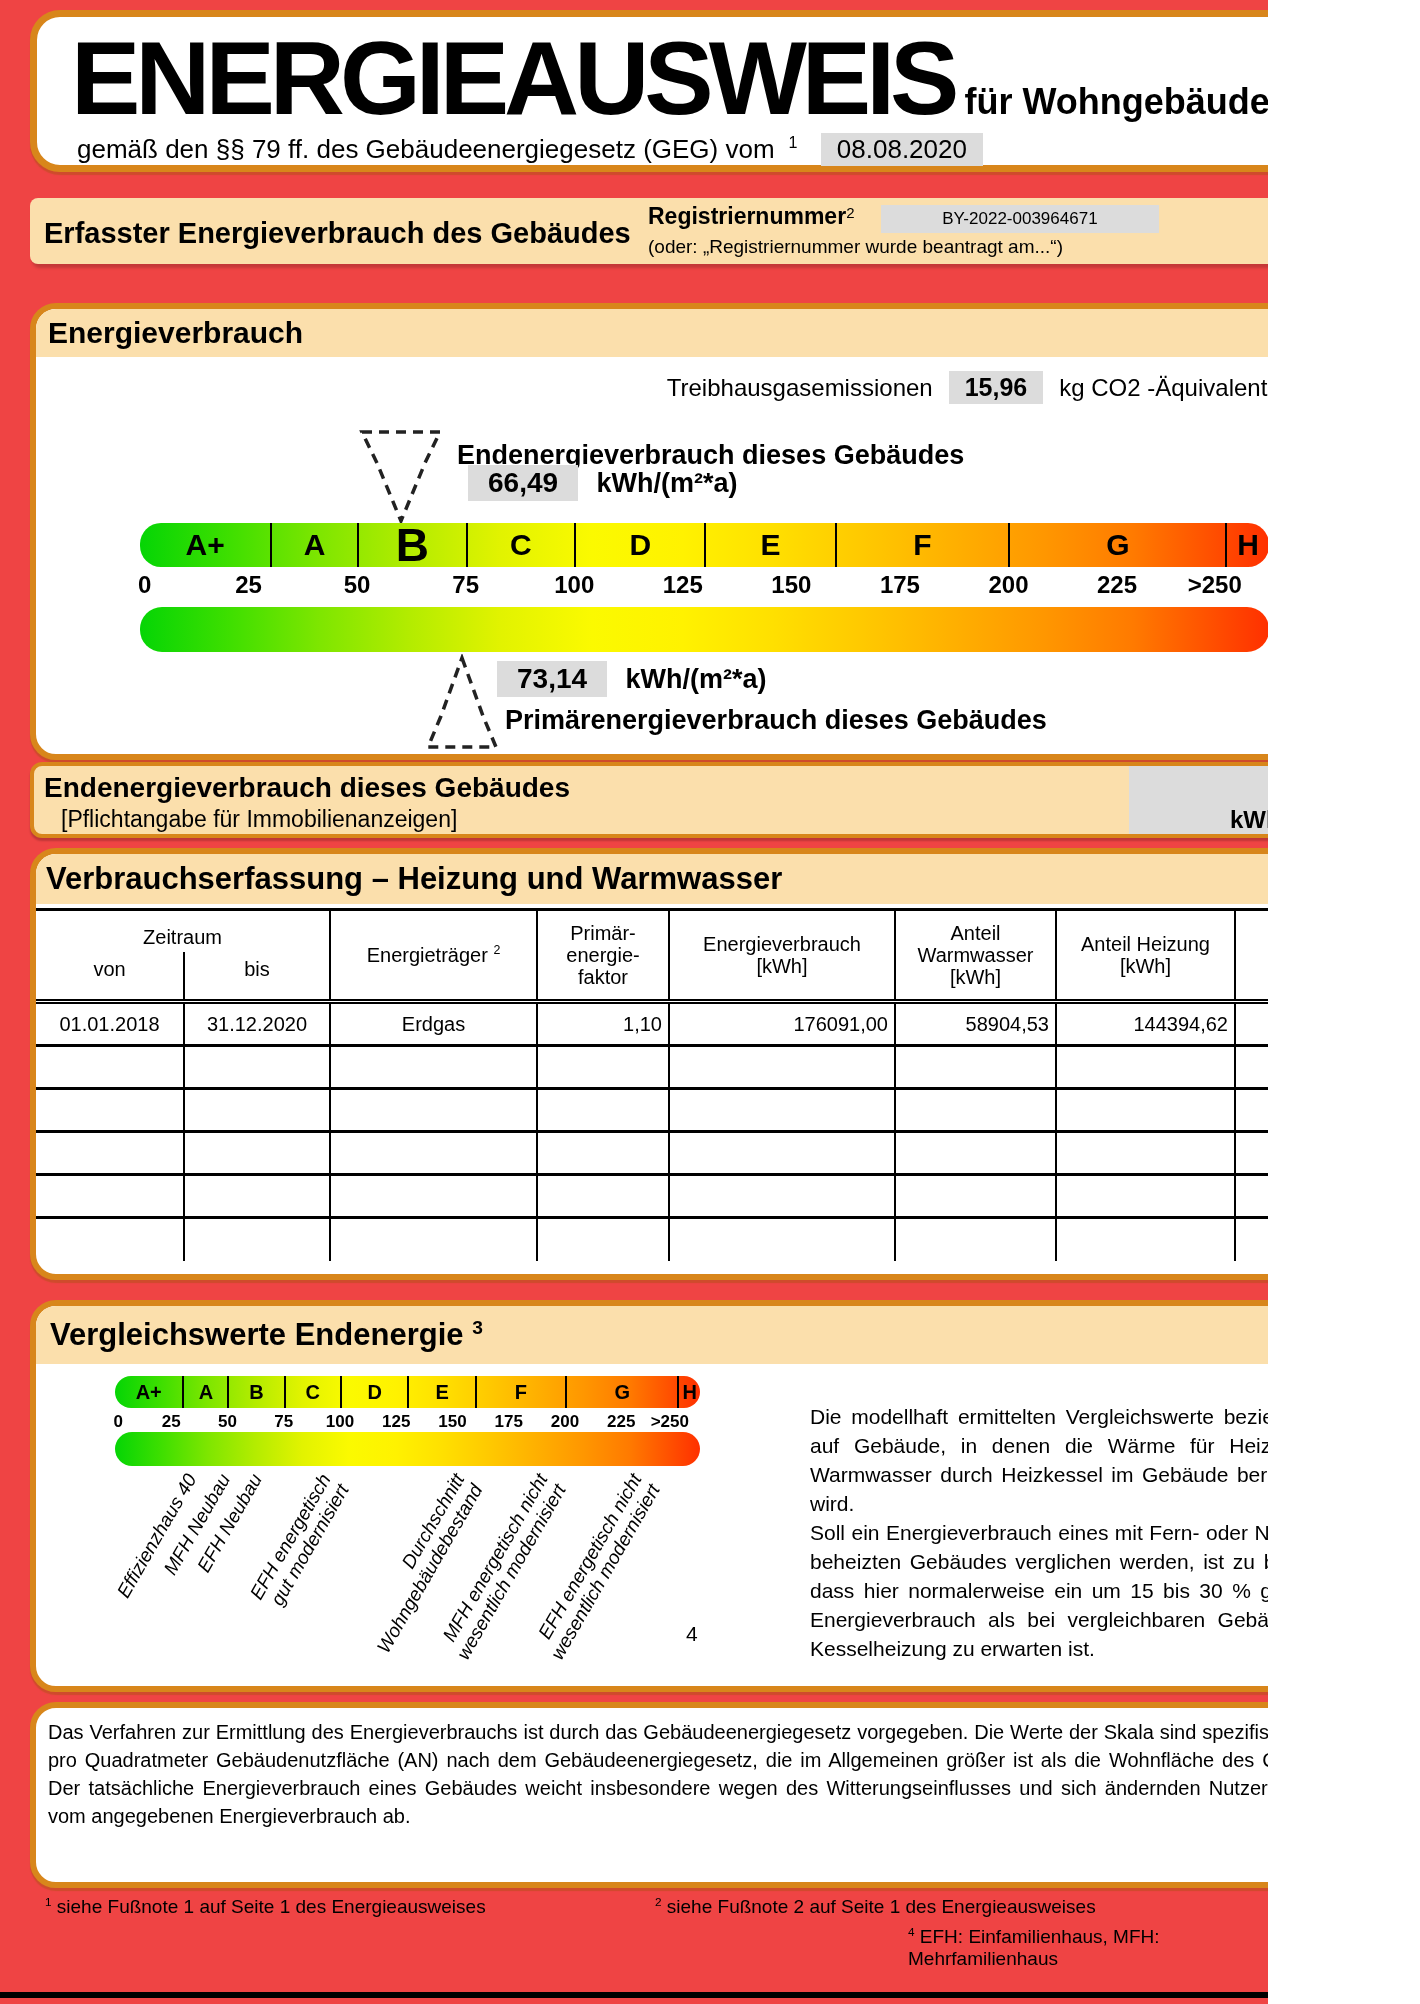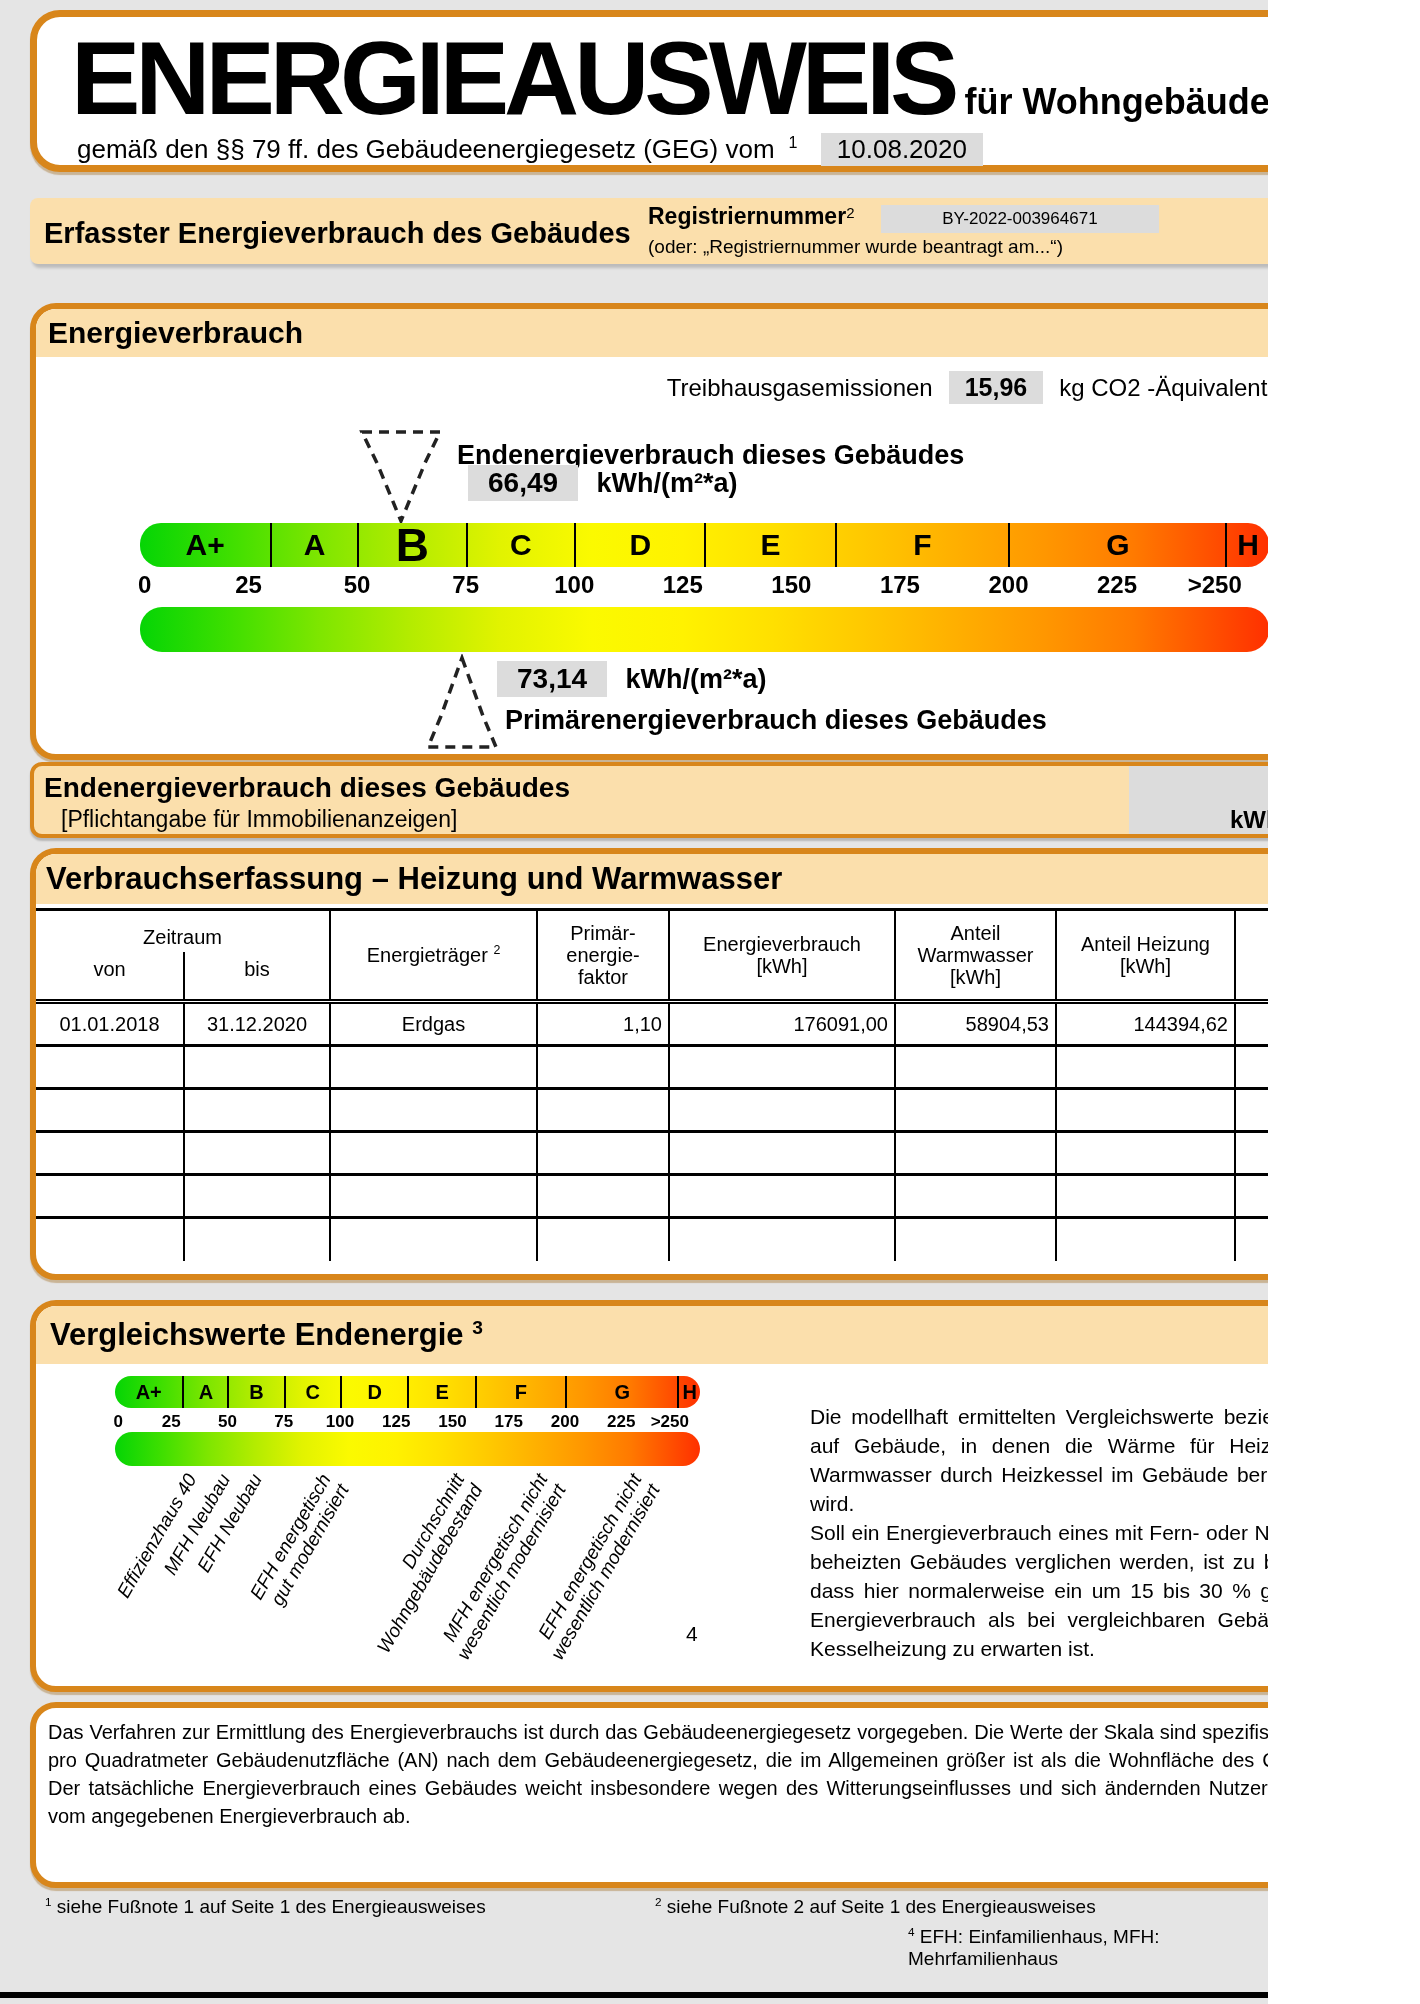--- a/index.html
+++ b/index.html
@@ -1,16 +1,16 @@
 <!DOCTYPE html>
 <html><head>
 <meta charset="utf-8">
 <style>
   html,body{margin:0;padding:0;background:#fff;}
-  #page{position:relative;width:1268px;height:2004px;background:#e5e5e5;overflow:hidden;
+  #page{position:relative;width:1268px;height:2004px;background:#ef4444;overflow:hidden;
         font-family:"Liberation Sans","DejaVu Sans",sans-serif;color:#000;}
   .abs{position:absolute;}
   .obox{position:absolute;border:6px solid #D8861B;border-radius:26px;background:#fff;
         box-shadow:0 3px 1px rgba(150,90,0,.35);overflow:hidden;}
   .band{background:#FBDFAC;}
   .gbox{background:#DCDCDC;display:inline-block;}
   .bold{font-weight:bold;}
   sup{font-size:62%;vertical-align:super;line-height:0;}
   
   .enGrad{background:linear-gradient(90deg,#05d505 0%,#3fdf00 8%,#7fe600 16%,#b4ec00 24%,
@@ -46,21 +46,21 @@
 <body>
 
 <div id="page">
 
   <div class="abs" style="left:30px;top:10px;width:1334px;height:148px;border:7px solid #D8861B;border-radius:30px;background:#fff;box-shadow:0 3px 1px rgba(150,90,0,.35);">
     <div class="abs" style="left:34px;top:2px;white-space:nowrap;">
       <span style="font-weight:bold;font-size:104px;letter-spacing:-5px;">ENERGIEAUSWEIS</span><span style="font-weight:bold;font-size:36px;margin-left:10px;">für Wohngebäude</span>
     </div>
     <div class="abs" style="left:40px;top:116px;font-size:26px;white-space:nowrap;">
       <span>gemäß den §§ 79 ff. des Gebäudeenergiegesetz (GEG) vom</span><sup style="margin-left:14px;">1</sup>
-      <span class="gbox" style="margin-left:16px;padding:1px 16px;">10.08.2020</span>
+      <span class="gbox" style="margin-left:16px;padding:1px 16px;">08.08.2020</span>
     </div>
   </div>
 
   <div class="abs band" style="left:30px;top:198px;width:1248px;height:66px;border-radius:8px;box-shadow:2px 4px 3px rgba(0,0,0,.18);">
     <div class="abs bold" style="left:14px;top:19px;font-size:29px;">Erfasster Energieverbrauch des Gebäudes</div>
     <div class="abs" style="left:618px;top:5px;white-space:nowrap;">
       <span class="bold" style="font-size:23px;">Registriernummer</span><sup style="font-size:15px;">2</sup>
       <span class="gbox" style="margin-left:22px;width:278px;text-align:center;font-size:17px;padding:4px 0;">BY-2022-003964671</span>
     </div>
     <div class="abs" style="left:618px;top:38px;font-size:19px;">(oder: „Registriernummer wurde beantragt am...“)</div>

